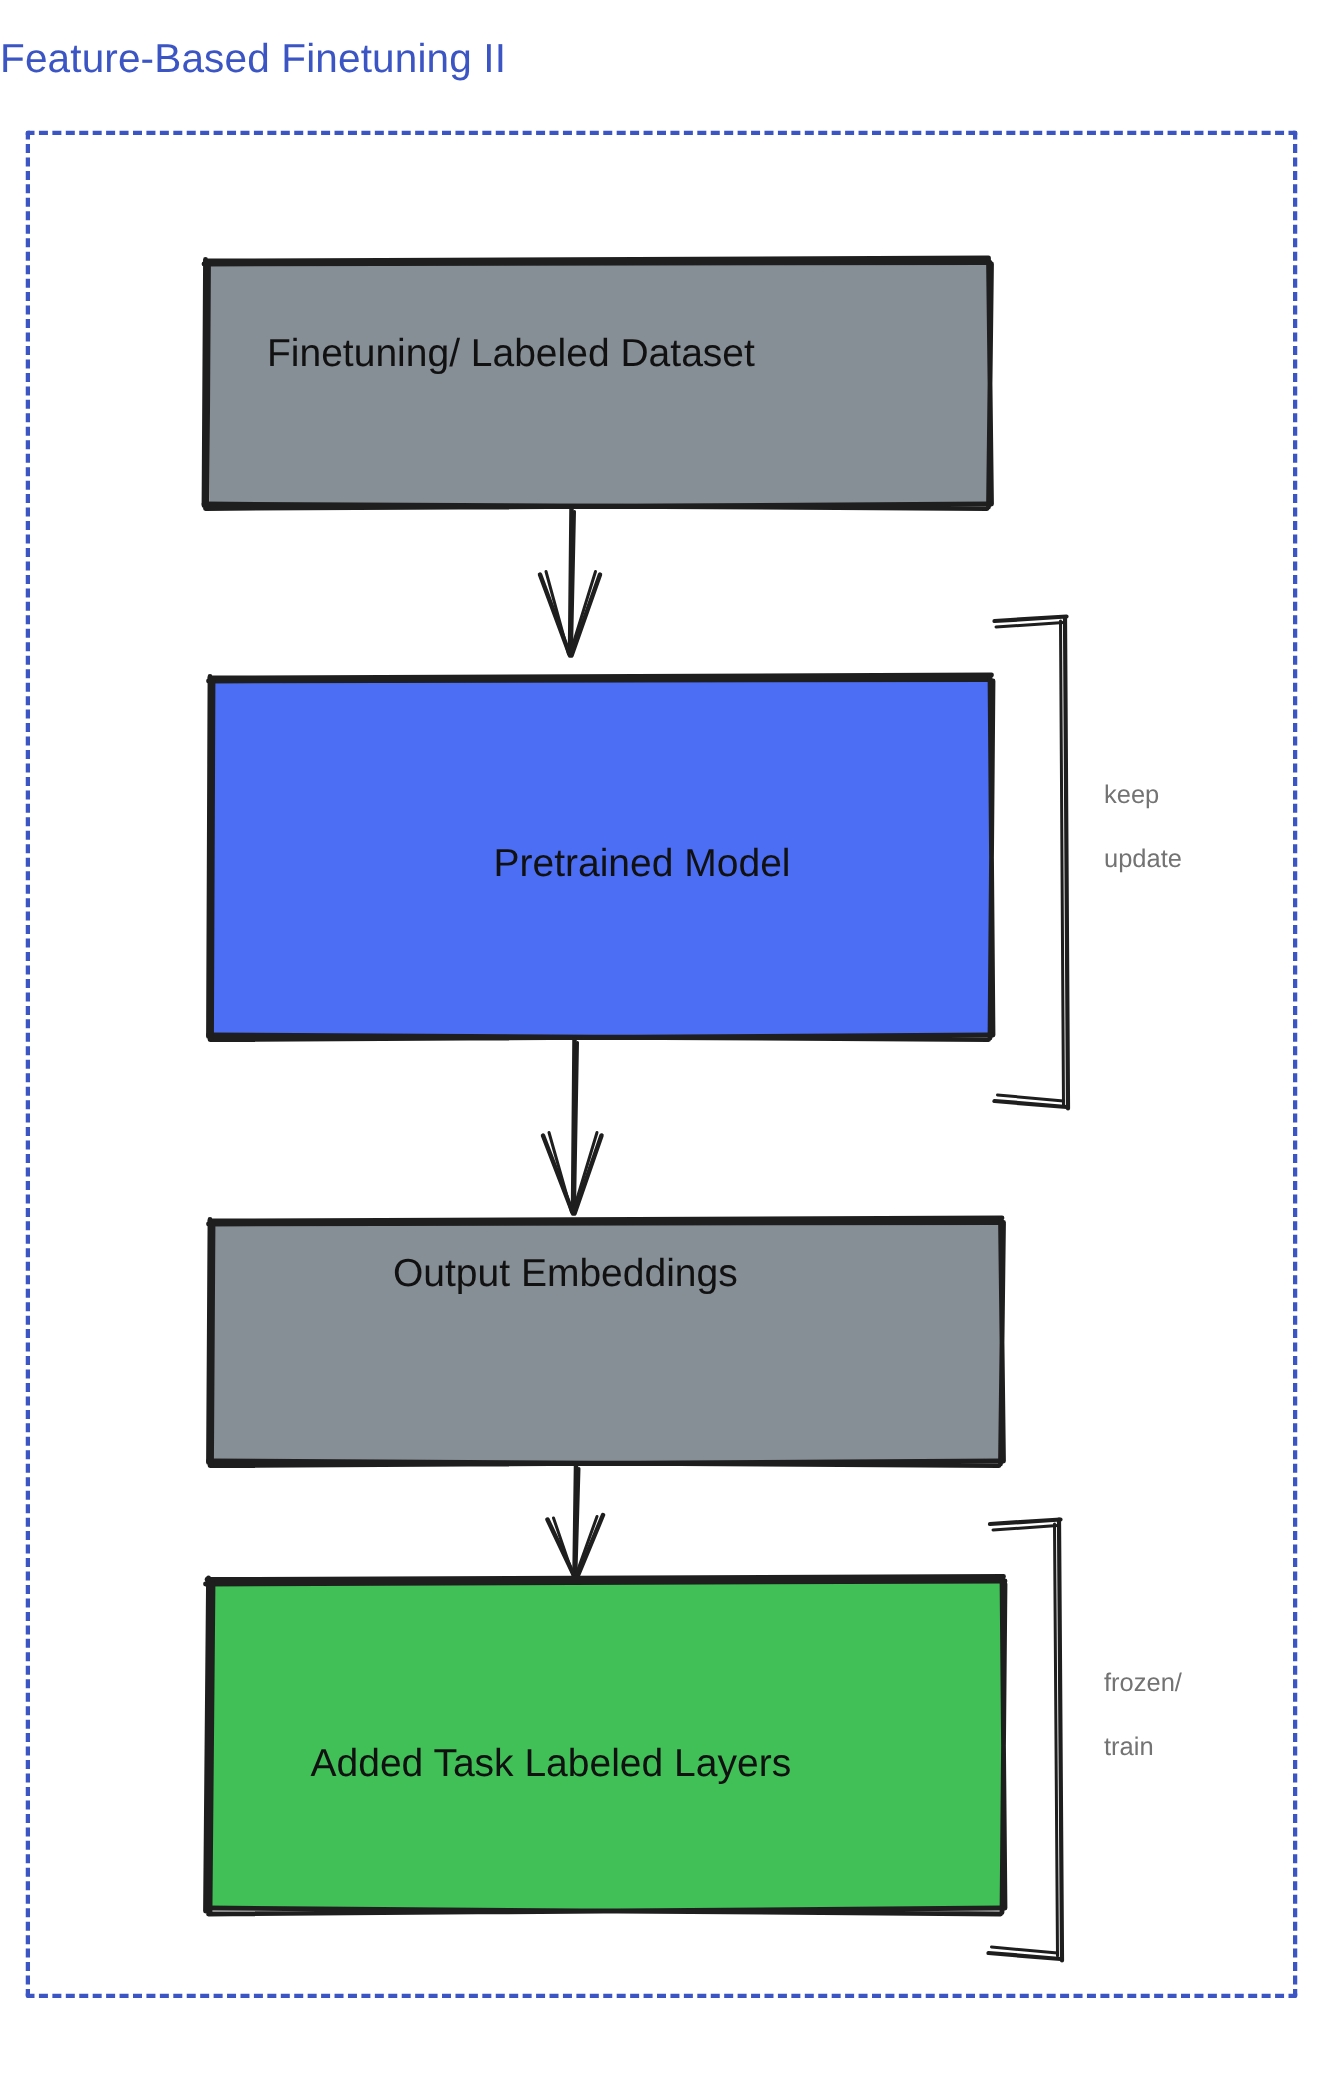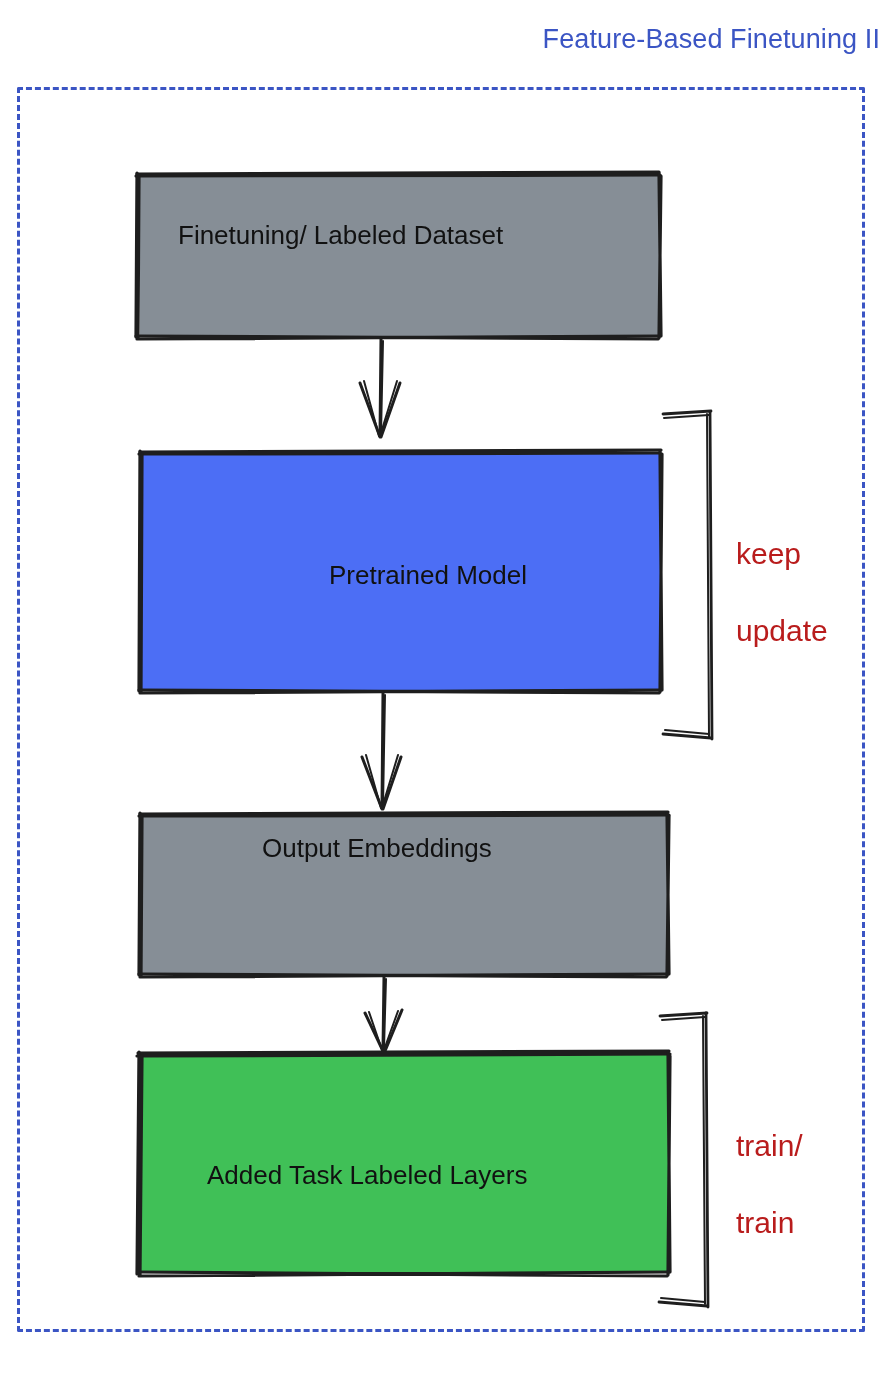--- a/index.html
+++ b/index.html
@@ -19,21 +19,21 @@
     position: absolute;
     inset: 0;
     width: 880px;
     height: 1393px;
   }
   .title {
     position: absolute;
     left: 0;
     top: 24px;
     width: 880px;
-    text-align: right;
+    text-align: left;
     font-size: 27px;
     font-weight: 400;
     color: #3b55c4;
     letter-spacing: 0.1px;
     font-family: "Liberation Sans", sans-serif;
   }
   .frame {
     position: absolute;
     left: 17px;
     top: 87px;
@@ -47,22 +47,22 @@
     color: #111111;
     font-family: "Liberation Sans", sans-serif;
     font-weight: 400;
     white-space: pre;
     pointer-events: none;
     text-align: center;
   }
   .box-label { font-size: 26px; }
   .bracket-label {
     position: absolute;
-    font-size: 30px;
-    color: #b91c1c;
+    font-size: 17px;
+    color: #737373;
     line-height: 1.28;
     font-family: "Liberation Sans", sans-serif;
     white-space: pre-line;
   }
 </style>
 </head>
 <body>
 
 <svg id="canvas" viewBox="0 0 880 1393" xmlns="http://www.w3.org/2000/svg">
 
@@ -150,15 +150,15 @@
 <div class="node-label box-label" style="left:262px; top:833px;">Output Embeddings</div>
 
 <div class="node-label box-label" style="left:207px; top:1160px;">Added Task Labeled Layers</div>
 
 <div class="bracket-label" style="left:736px; top:497px;">
   <div>keep</div>
   <div>update</div>
 </div>
 
 <div class="bracket-label" style="left:736px; top:1089px;">
-  <div>train/</div>
+  <div>frozen/</div>
   <div>train</div>
 </div>
 
 </body></html>

